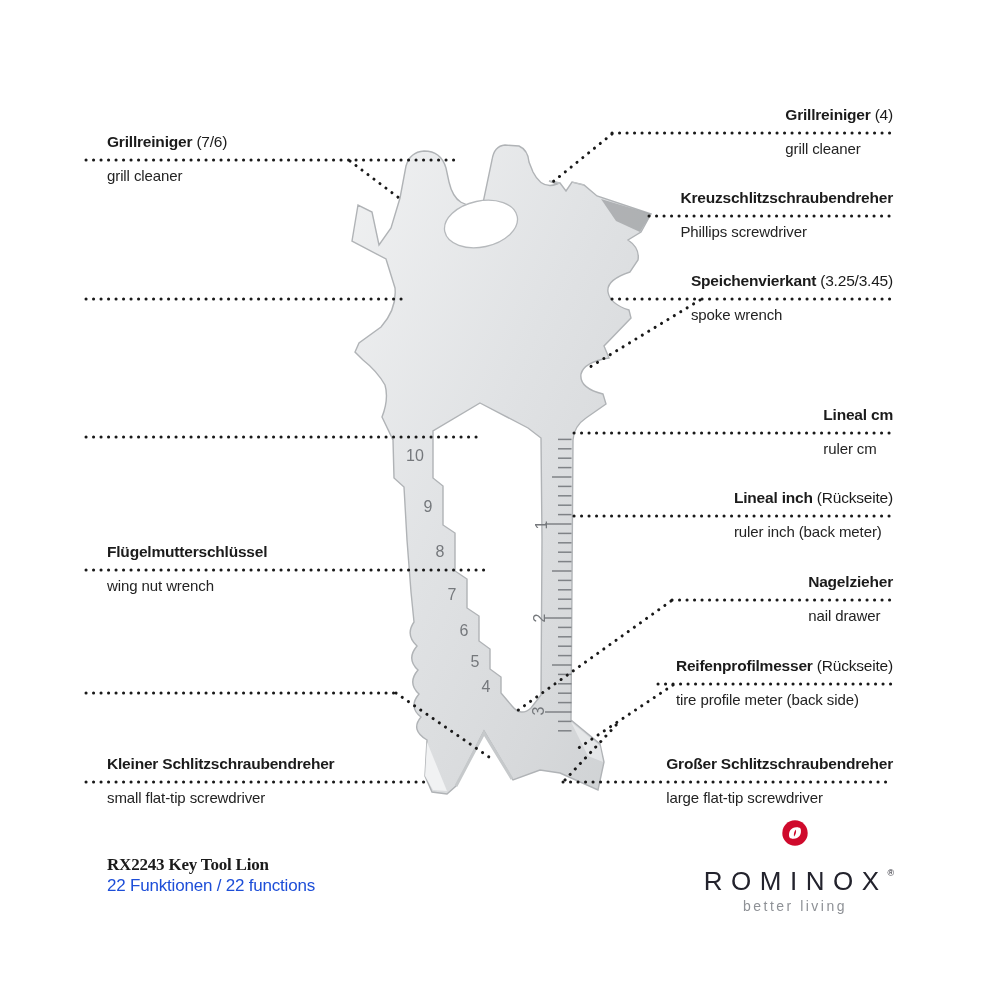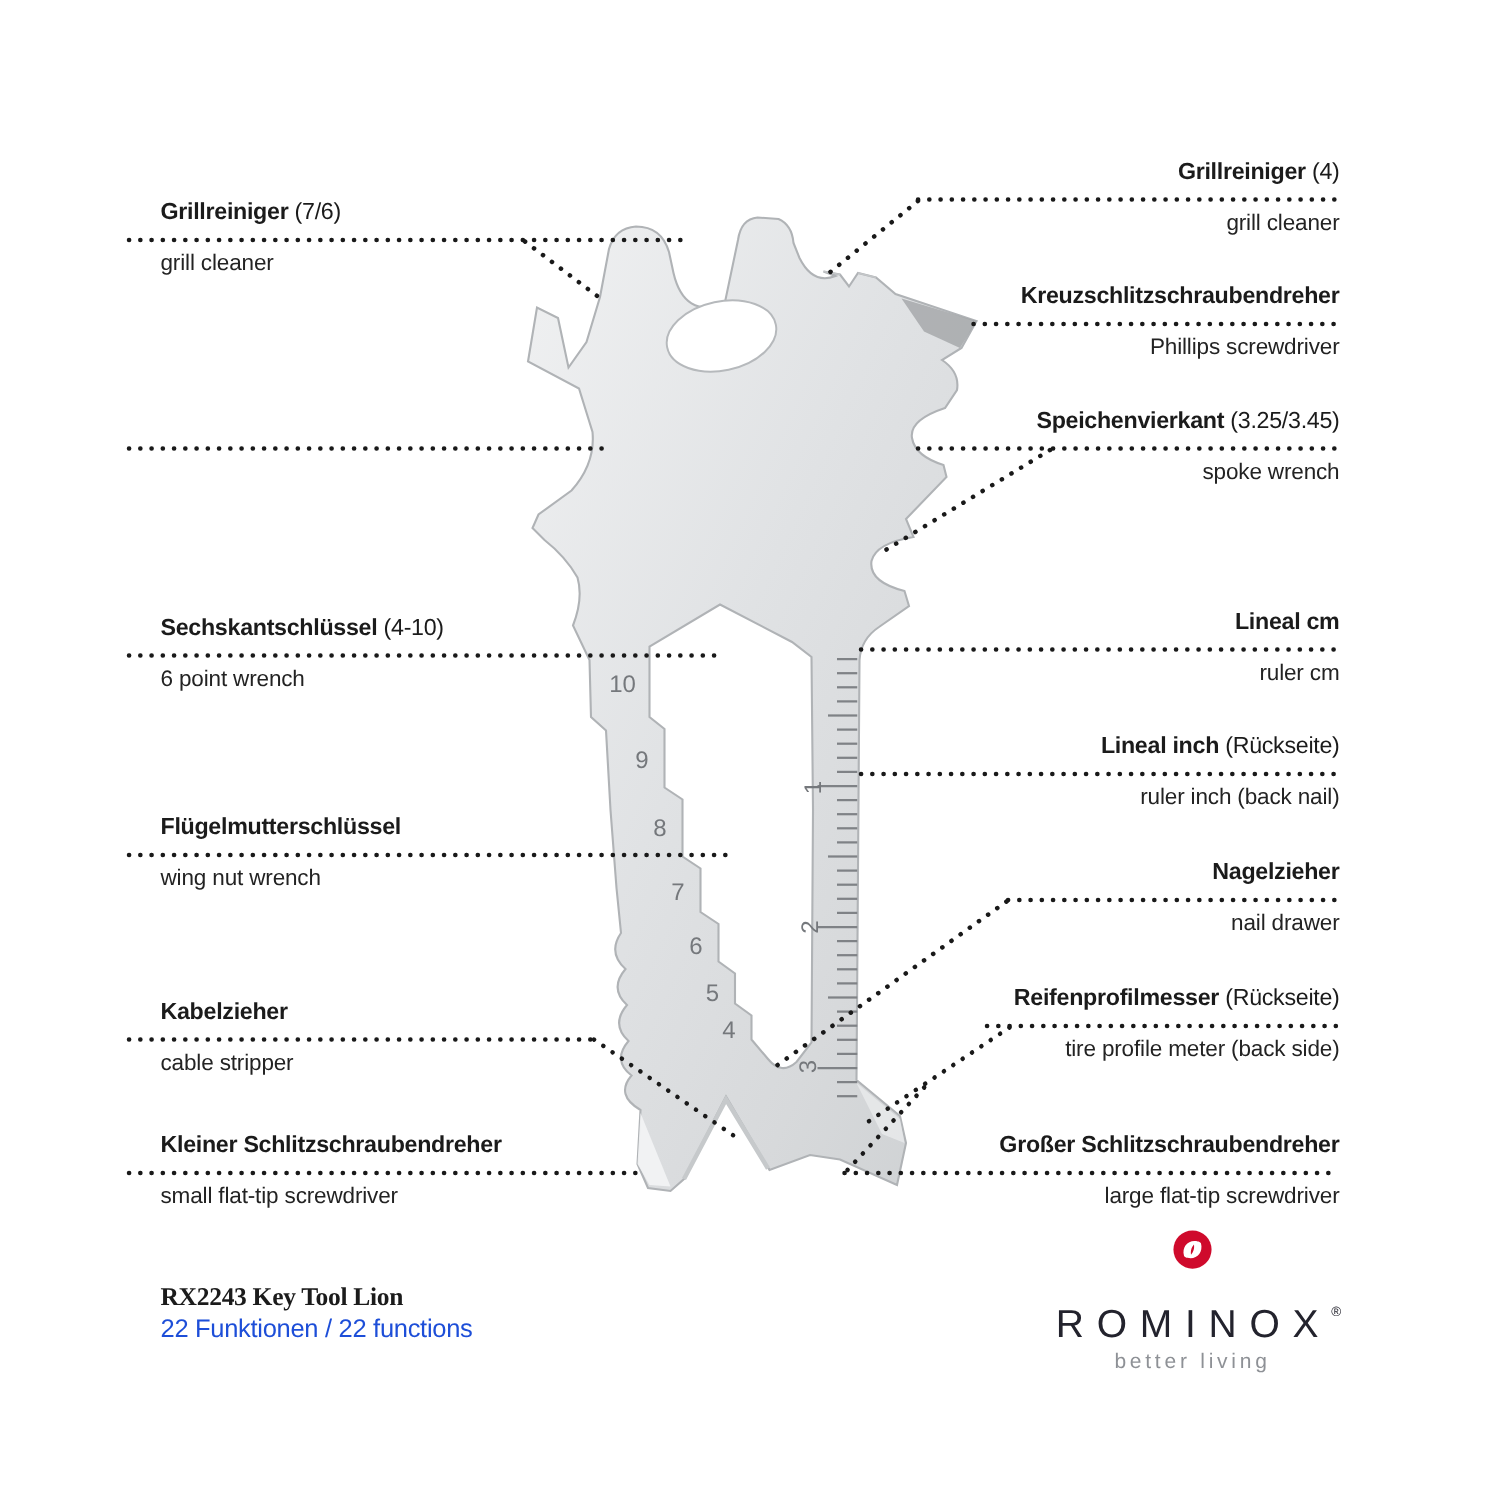--- a/index.html
+++ b/index.html
@@ -3,21 +3,21 @@
 <meta charset="utf-8">
 <style>
   html,body{margin:0;padding:0;background:#fff;}
   #stage{position:relative;width:1000px;height:1000px;background:#ffffff;overflow:hidden;
          font-family:"Liberation Sans", sans-serif;}
   #tool-svg{position:absolute;left:0;top:0;}
   .label{position:absolute;white-space:nowrap;}
   .label .de{font-size:15.5px;font-weight:bold;color:#1b1b1b;line-height:18px;margin:0 0 16px 0;letter-spacing:-0.2px;}
   .label .de .note{font-weight:normal;}
   .label .en{font-size:15px;font-weight:normal;color:#232323;line-height:18px;letter-spacing:-0.1px;}
-  .label.right{text-align:right;}
+  .label.right{}
   #product-block{position:absolute;left:107px;top:854px;}
   #product-name{font-size:17px;font-weight:bold;color:#1b1b1b;line-height:21px;letter-spacing:-0.2px;font-family:Liberation Serif, serif;}
   #product-functions{font-size:17px;color:#1d4ed8;line-height:21px;letter-spacing:-0.2px;}
   #brand-block{position:absolute;right:100px;top:818px;width:210px;text-align:center;}
   #brand-wordmark{font-size:26px;letter-spacing:8.5px;line-height:28px;margin-top:5px;padding-left:8px;}
   #brand-wordmark sup{font-size:9px;letter-spacing:0;vertical-align:14px;}
   #brand-tagline{font-size:14px;letter-spacing:2.5px;margin-top:3px;}
   .toolnum{font-family:"Liberation Sans",sans-serif;font-size:16px;fill:#75787c;text-anchor:middle;}
   #ruler-ticks line{stroke:#7f8286;stroke-width:1.5;}
   .leader{stroke:#191919;stroke-width:3;stroke-linecap:round;stroke-dasharray:0.1 7.4;fill:none;}
@@ -137,32 +137,24 @@
       <line class="leader" x1="673" y1="685" x2="574" y2="751"></line>
       <line class="leader" x1="563" y1="782" x2="893" y2="782"></line>
       <line class="leader" x1="565" y1="780" x2="618" y2="723"></line>
     </g>
   </svg>
 
   <div class="label left" style="left:107px;top:133px">
     <div class="de"><b>Grillreiniger</b> <span class="note">(7/6)</span></div>
     <div class="en">grill cleaner</div>
   </div>
-  <div class="label left" style="left:107px;top:410px">
-    <div class="de"><b>Sechskantschlüssel</b> <span class="note">(4-10)</span></div>
-    <div class="en">6 point wrench</div>
-  </div>
   <div class="label left" style="left:107px;top:543px">
     <div class="de"><b>Flügelmutterschlüssel</b></div>
     <div class="en">wing nut wrench</div>
   </div>
-  <div class="label left" style="left:107px;top:666px">
-    <div class="de"><b>Kabelzieher</b></div>
-    <div class="en">cable stripper</div>
-  </div>
   <div class="label left" style="left:107px;top:755px">
     <div class="de"><b>Kleiner Schlitzschraubendreher</b></div>
     <div class="en">small flat-tip screwdriver</div>
   </div>
 
   <div class="label right" style="right:107px;top:106px">
     <div class="de"><b>Grillreiniger</b> <span class="note">(4)</span></div>
     <div class="en">grill cleaner</div>
   </div>
   <div class="label right" style="right:107px;top:189px">
@@ -172,21 +164,21 @@
   <div class="label right" style="right:107px;top:272px">
     <div class="de"><b>Speichenvierkant</b> <span class="note">(3.25/3.45)</span></div>
     <div class="en">spoke wrench</div>
   </div>
   <div class="label right" style="right:107px;top:406px">
     <div class="de"><b>Lineal cm</b></div>
     <div class="en">ruler cm</div>
   </div>
   <div class="label right" style="right:107px;top:489px">
     <div class="de"><b>Lineal inch</b> <span class="note">(Rückseite)</span></div>
-    <div class="en">ruler inch (back nail)</div>
+    <div class="en">ruler inch (back meter)</div>
   </div>
   <div class="label right" style="right:107px;top:573px">
     <div class="de"><b>Nagelzieher</b></div>
     <div class="en">nail drawer</div>
   </div>
   <div class="label right" style="right:107px;top:657px">
     <div class="de"><b>Reifenprofilmesser</b> <span class="note">(Rückseite)</span></div>
     <div class="en">tire profile meter (back side)</div>
   </div>
   <div class="label right" style="right:107px;top:755px">

